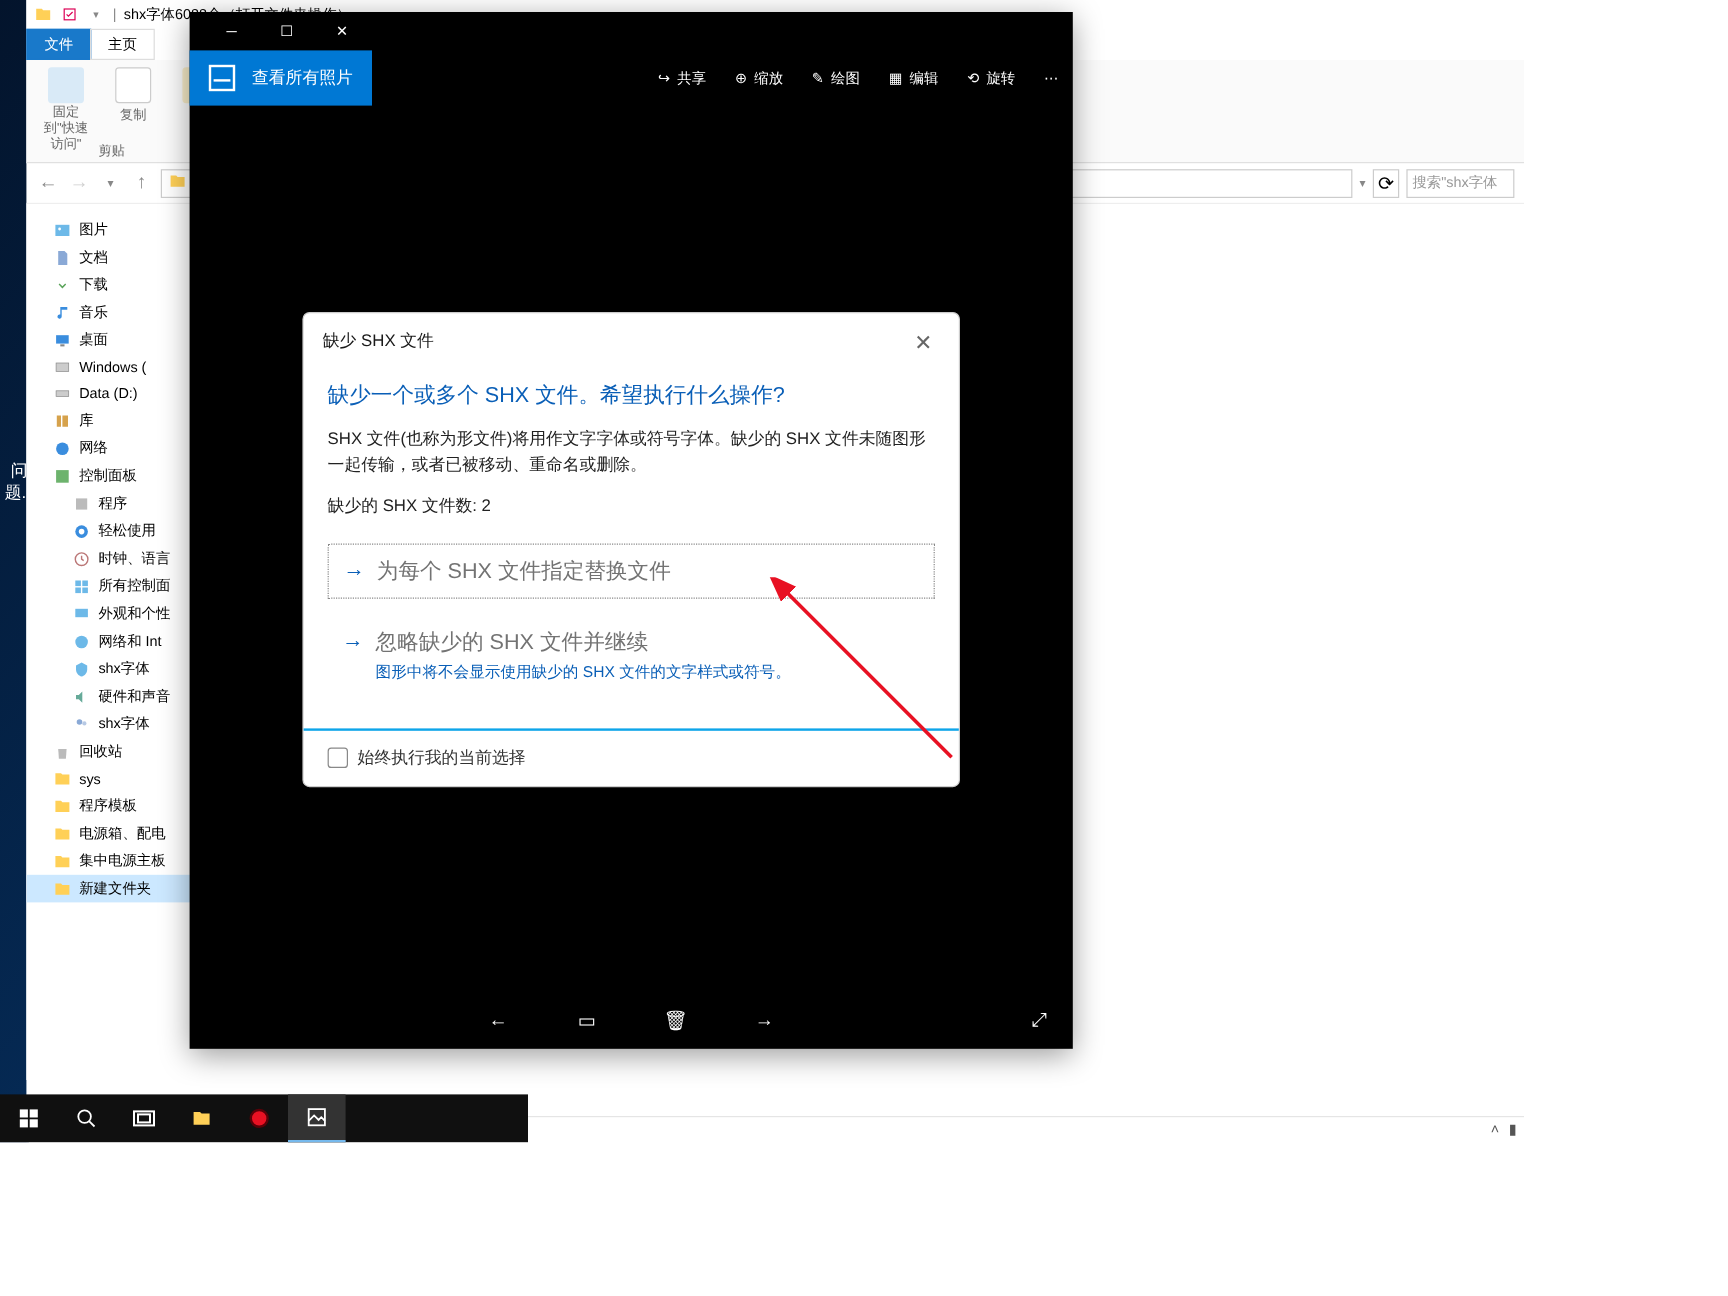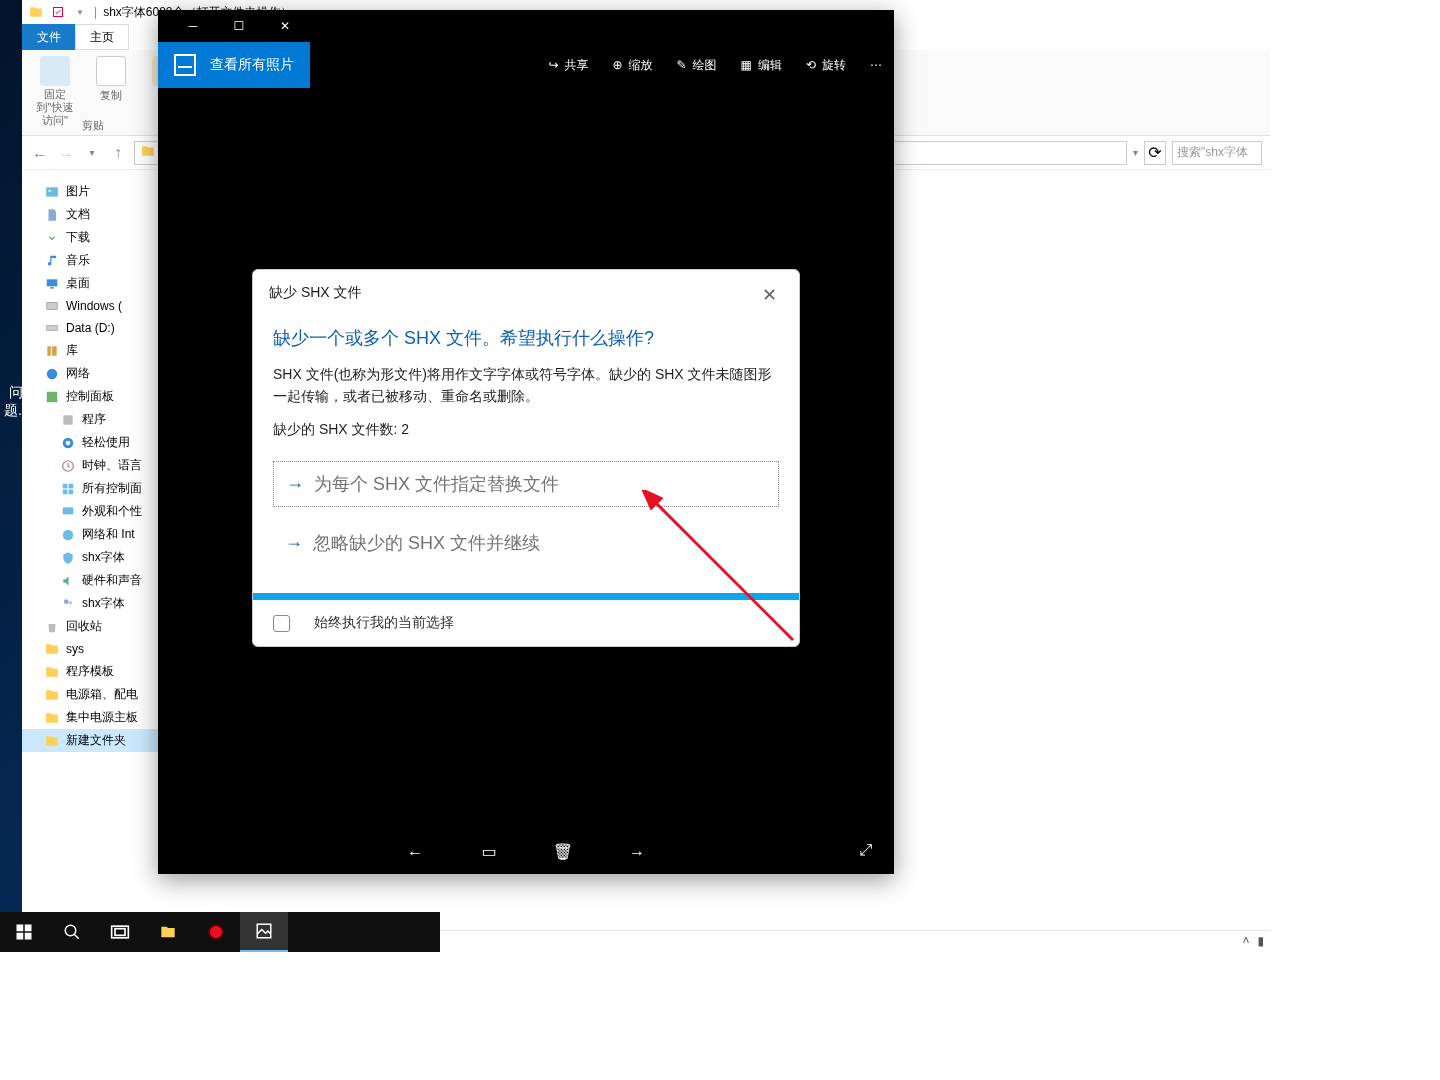--- a/index.html
+++ b/index.html
@@ -56,21 +56,21 @@
 .shx-body { padding: 6px 20px 14px; }
 .shx-head { color: #0a5fb7; font-size: 18px; margin: 8px 0 14px; }
 .shx-desc { font-size: 14px; color: #222; line-height: 1.55; margin-bottom: 14px; }
 .shx-count { font-size: 14px; color: #222; margin-bottom: 22px; }
 .shx-opt { border: 1px dotted #888; padding: 10px 12px; margin-bottom: 14px; display: flex; gap: 10px; align-items: flex-start; }
 .shx-opt.nob { border: none; padding-left: 12px; }
 .opt-arrow { color: #0a5fb7; font-size: 18px; line-height: 1.2; }
 .opt-main { flex: 1; }
 .opt-title { color: #737373; font-size: 18px; }
 .opt-sub { color: #0a5fb7; font-size: 13px; margin-top: 4px; }
-.shx-footer { border-top: 7px solid #0ea5e9; padding: 14px 20px; display:flex; align-items:center; gap:24px; font-size: 14px; color:#333; }
+.shx-footer { border-top: 2px solid #0ea5e9; padding: 14px 20px; display:flex; align-items:center; gap:8px; font-size: 14px; color:#333; }
 .shx-check { width: 17px; height: 17px; border: 1.5px solid #888; border-radius: 3px; }
 .red-arrow { position: absolute; pointer-events:none; }
 
 
 .taskbar { position: absolute; left: 0; bottom: 0; height: 40px; width: 440px; background: #101010; display: flex; align-items: center; z-index: 100; }
 .tb-item { width: 48px; height: 40px; display:flex;align-items:center;justify-content:center; }
 .tb-item.active { background: #333; border-bottom: 2px solid #76b9ed; }
 .rec { width:16px;height:16px;border-radius:50%;background:#e81123;border:2px solid #5a0008;}
 
 
@@ -402,20 +402,21 @@
         <div class="shx-opt">
           <span class="opt-arrow">→</span>
           <div class="opt-main">
               <div class="opt-title">为每个 SHX 文件指定替换文件</div>
             </div>
         </div>
         <div class="shx-opt nob">
           <span class="opt-arrow">→</span>
           <div class="opt-main">
             <div class="opt-title">忽略缺少的 SHX 文件并继续</div>
+            <div class="opt-sub">图形中将不会显示使用缺少的 SHX 文件的文字样式或符号。</div>
           </div>
         </div>
       </div>
       <div class="shx-footer">
         <span class="shx-check"></span>
         <span>始终执行我的当前选择</span>
       </div>
       <svg class="red-arrow" style="left:380px; top:220px;" width="180" height="170">
         <defs>
             <marker id="ah" markerWidth="10" markerHeight="10" refX="2" refY="3" orient="auto">

